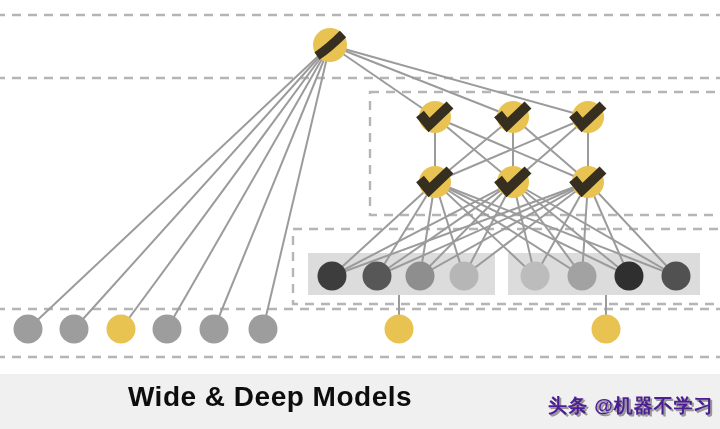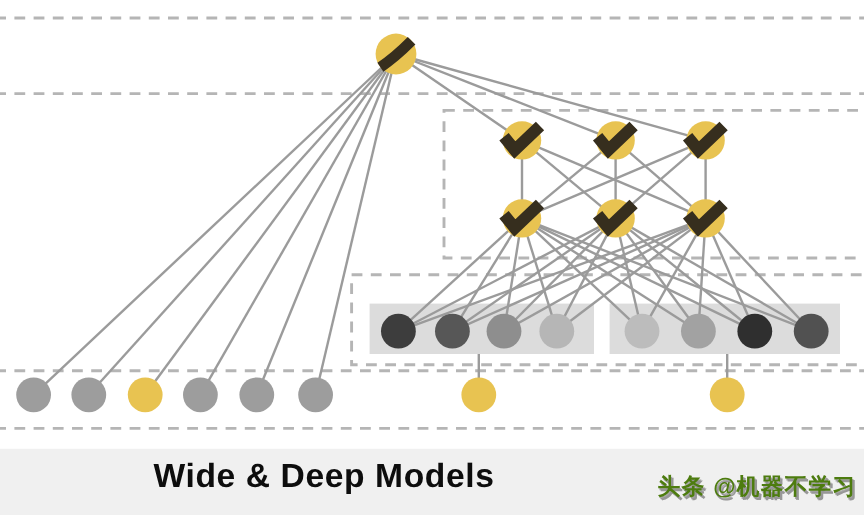--- a/index.html
+++ b/index.html
@@ -11,21 +11,21 @@
   #footer-bar{
     position:absolute;left:0;top:374px;width:720px;height:55px;
   }
   #diagram-title{
     position:absolute;left:0;top:381px;width:540px;
     text-align:center;font-size:28px;font-weight:bold;color:#0d0d0d;
     letter-spacing:0.5px;
   }
   #watermark{
     position:absolute;left:548px;top:393px;width:170px;
-    font-size:19px;font-weight:bold;color:#4d7c0f;
+    font-size:19px;font-weight:bold;color:#4c1d95;
     text-shadow:2px 2px 0 #979797, 1px 1px 0 #aaaaaa;
     letter-spacing:1px;white-space:nowrap;
   }
 </style>
 </head>
 <body>
 
 <div id="stage" style="background: rgb(255, 255, 255);">
   <svg id="diagram-svg" width="720" height="429" viewBox="0 0 720 429">
       <line x1="-4" y1="15" x2="724" y2="15" stroke="#b5b5b5" stroke-width="2.4" stroke-dasharray="9 7" fill="none"></line>

